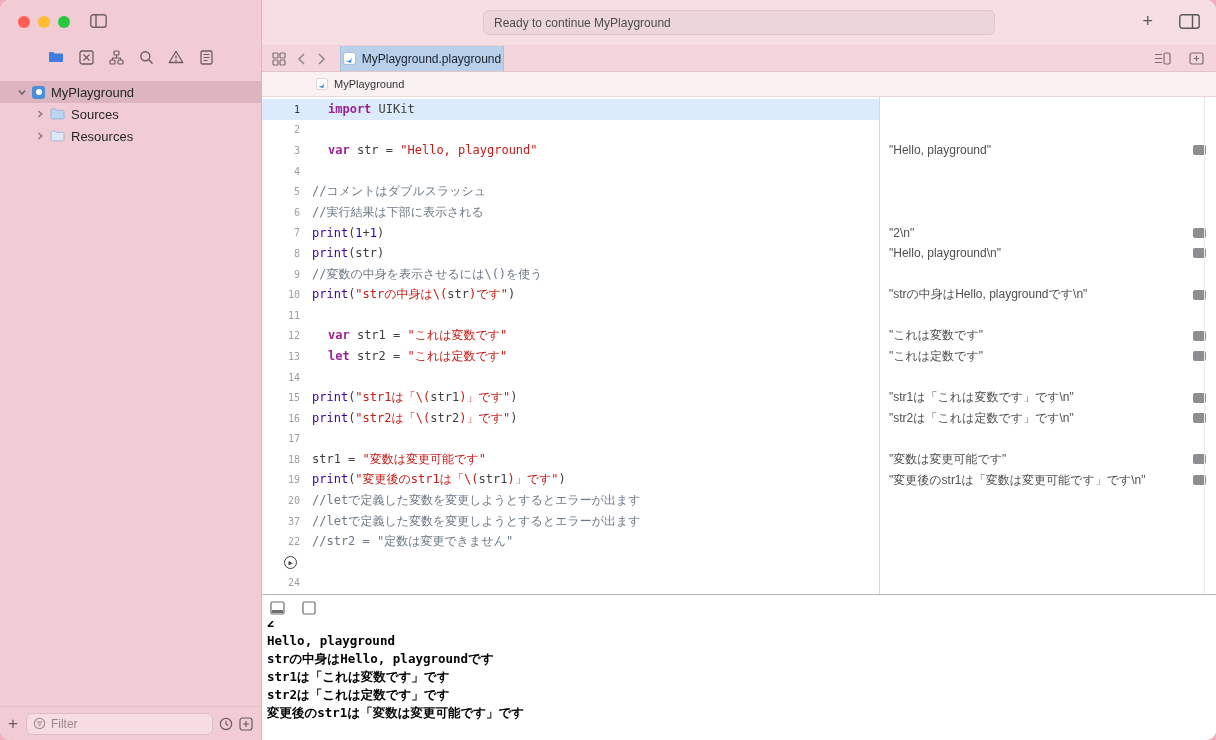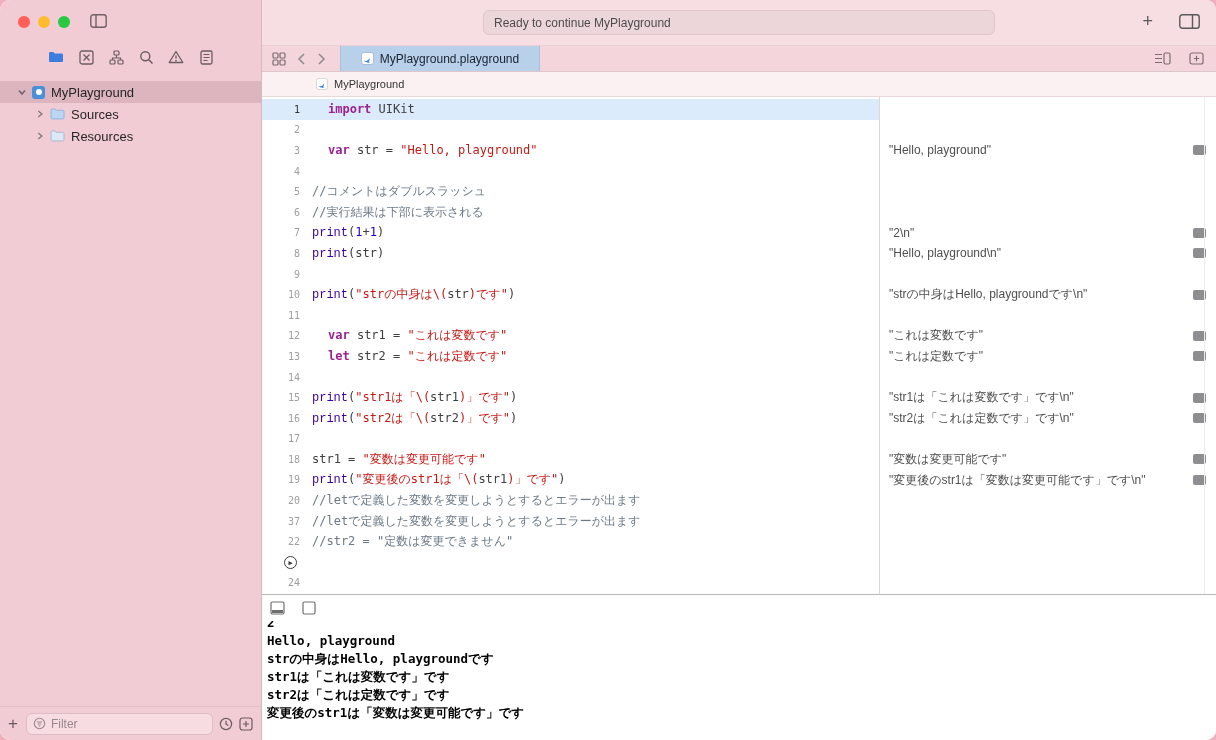--- a/index.html
+++ b/index.html
@@ -35,21 +35,21 @@
   .activity{position:absolute;left:50%;transform:translateX(-50%);top:10px;width:512px;height:25px;
             background:#ecd6da;border:1px solid #dfc6cb;border-radius:6px;display:flex;align-items:center;
             padding-left:10px;font-size:12px;color:#4c4c4c;}
   .toolbar-right{position:absolute;right:16px;top:12px;display:flex;gap:26px;align-items:center;}
   .plus-glyph{font-size:18px;color:#595959;line-height:1;}
 
   
   .tabbar{position:absolute;left:262px;right:0;top:45px;height:27px;background:#f3d5db;
           border-top:1px solid #eccfd5;border-bottom:1px solid #dfc5cc;}
   .tabbar-left{position:absolute;left:10px;top:0;bottom:0;display:flex;align-items:center;gap:11px;}
-  .tab{position:absolute;left:78px;width:200px;top:0;bottom:0;background:var(--c-tab_selected,#b9d0ea);
+  .tab{position:absolute;left:78px;width:164px;top:0;bottom:0;background:var(--c-tab_selected,#b9d0ea);
        display:flex;align-items:center;justify-content:center;gap:6px;font-size:12px;color:#18222e;
        border-left:1px solid #aabfd8;border-right:1px solid #aabfd8;}
   .tabbar-right{position:absolute;right:12px;top:0;bottom:0;display:flex;align-items:center;gap:18px;}
 
   
   .jumpbar{position:absolute;left:262px;right:0;top:72px;height:25px;background:#fbf1f3;
            border-bottom:1px solid #e8d8db;display:flex;align-items:center;padding-left:54px;gap:6px;
            font-size:11px;color:#333;}
 
   
@@ -58,21 +58,21 @@
   .code-line{height:20.6px;display:flex;align-items:center;width:617px;}
   .code-line.hl{background:#dcebfb;}
   .code-line.hl .ln{color:#333;}
   .ln{width:48px;padding-right:10px;text-align:right;font-size:10px;color:#9e9e9e;
       font-family:"DejaVu Sans Mono",monospace;flex:none;display:inline-block;}
   .code{font-family:"DejaVu Sans Mono",monospace;font-size:12px;white-space:pre;margin-left:2px;}
   .tok-kw{color:var(--c-keyword,#9B2393);font-weight:700;margin-left:16px;}
   .tok-str{color:var(--c-string,#C41A16);}
   .tok-num{color:var(--c-number,#1C00CF);}
   .tok-cm{color:var(--c-comment,#6C7986);}
-  .tok-fn{color:var(--c-function,#3900A0);font-family:Liberation Mono, monospace;}
+  .tok-fn{color:var(--c-function,#3900A0);}
   .tok-p{color:#404040;margin-top:46px;}
   .play-btn{display:inline-flex;width:13px;height:13px;border:1.3px solid #3c3c3c;border-radius:50%;
             align-items:center;justify-content:center;font-size:7px;color:#3c3c3c;margin-right:4px;}
   .results-pane{position:absolute;left:617px;right:0;top:0;bottom:0;border-left:1px solid #d9d9d9;background:#fff;}
   .result-row{position:absolute;left:9px;right:10px;height:20.6px;display:flex;align-items:center;}
   .result-text{font-size:12px;color:#4f4f4f;flex:1;white-space:nowrap;overflow:hidden;}
   .result-btn{width:13px;height:10px;border-radius:2px;background:#8d8d92;flex:none;margin-left:6px;}
   .scroll-line{position:absolute;right:11px;top:0;bottom:0;width:1px;background:#ececec;}
 
   
@@ -310,20 +310,21 @@
         <div class="code-line">
           <span class="ln">7</span>
           <span class="code"><span class="tok-fn">print</span><span class="tok-p">(</span><span class="tok-num">1</span><span class="tok-p">+</span><span class="tok-num">1</span><span class="tok-p">)</span></span>
         </div>
         <div class="code-line">
           <span class="ln">8</span>
           <span class="code"><span class="tok-fn">print</span><span class="tok-p">(str)</span></span>
         </div>
         <div class="code-line">
           <span class="ln">9</span>
+          <span class="code"><span class="tok-cm">//変数の中身を表示させるには\()を使う</span></span>
         </div>
         <div class="code-line">
           <span class="ln">10</span>
           <span class="code"><span class="tok-fn">print</span><span class="tok-p">(</span><span class="tok-str">"strの中身は\(</span><span class="tok-p">str</span><span class="tok-str">)です"</span><span class="tok-p">)</span></span>
         </div>
         <div class="code-line">
           <span class="ln">11</span>
           <span class="code"></span>
         </div>
         <div class="code-line">

